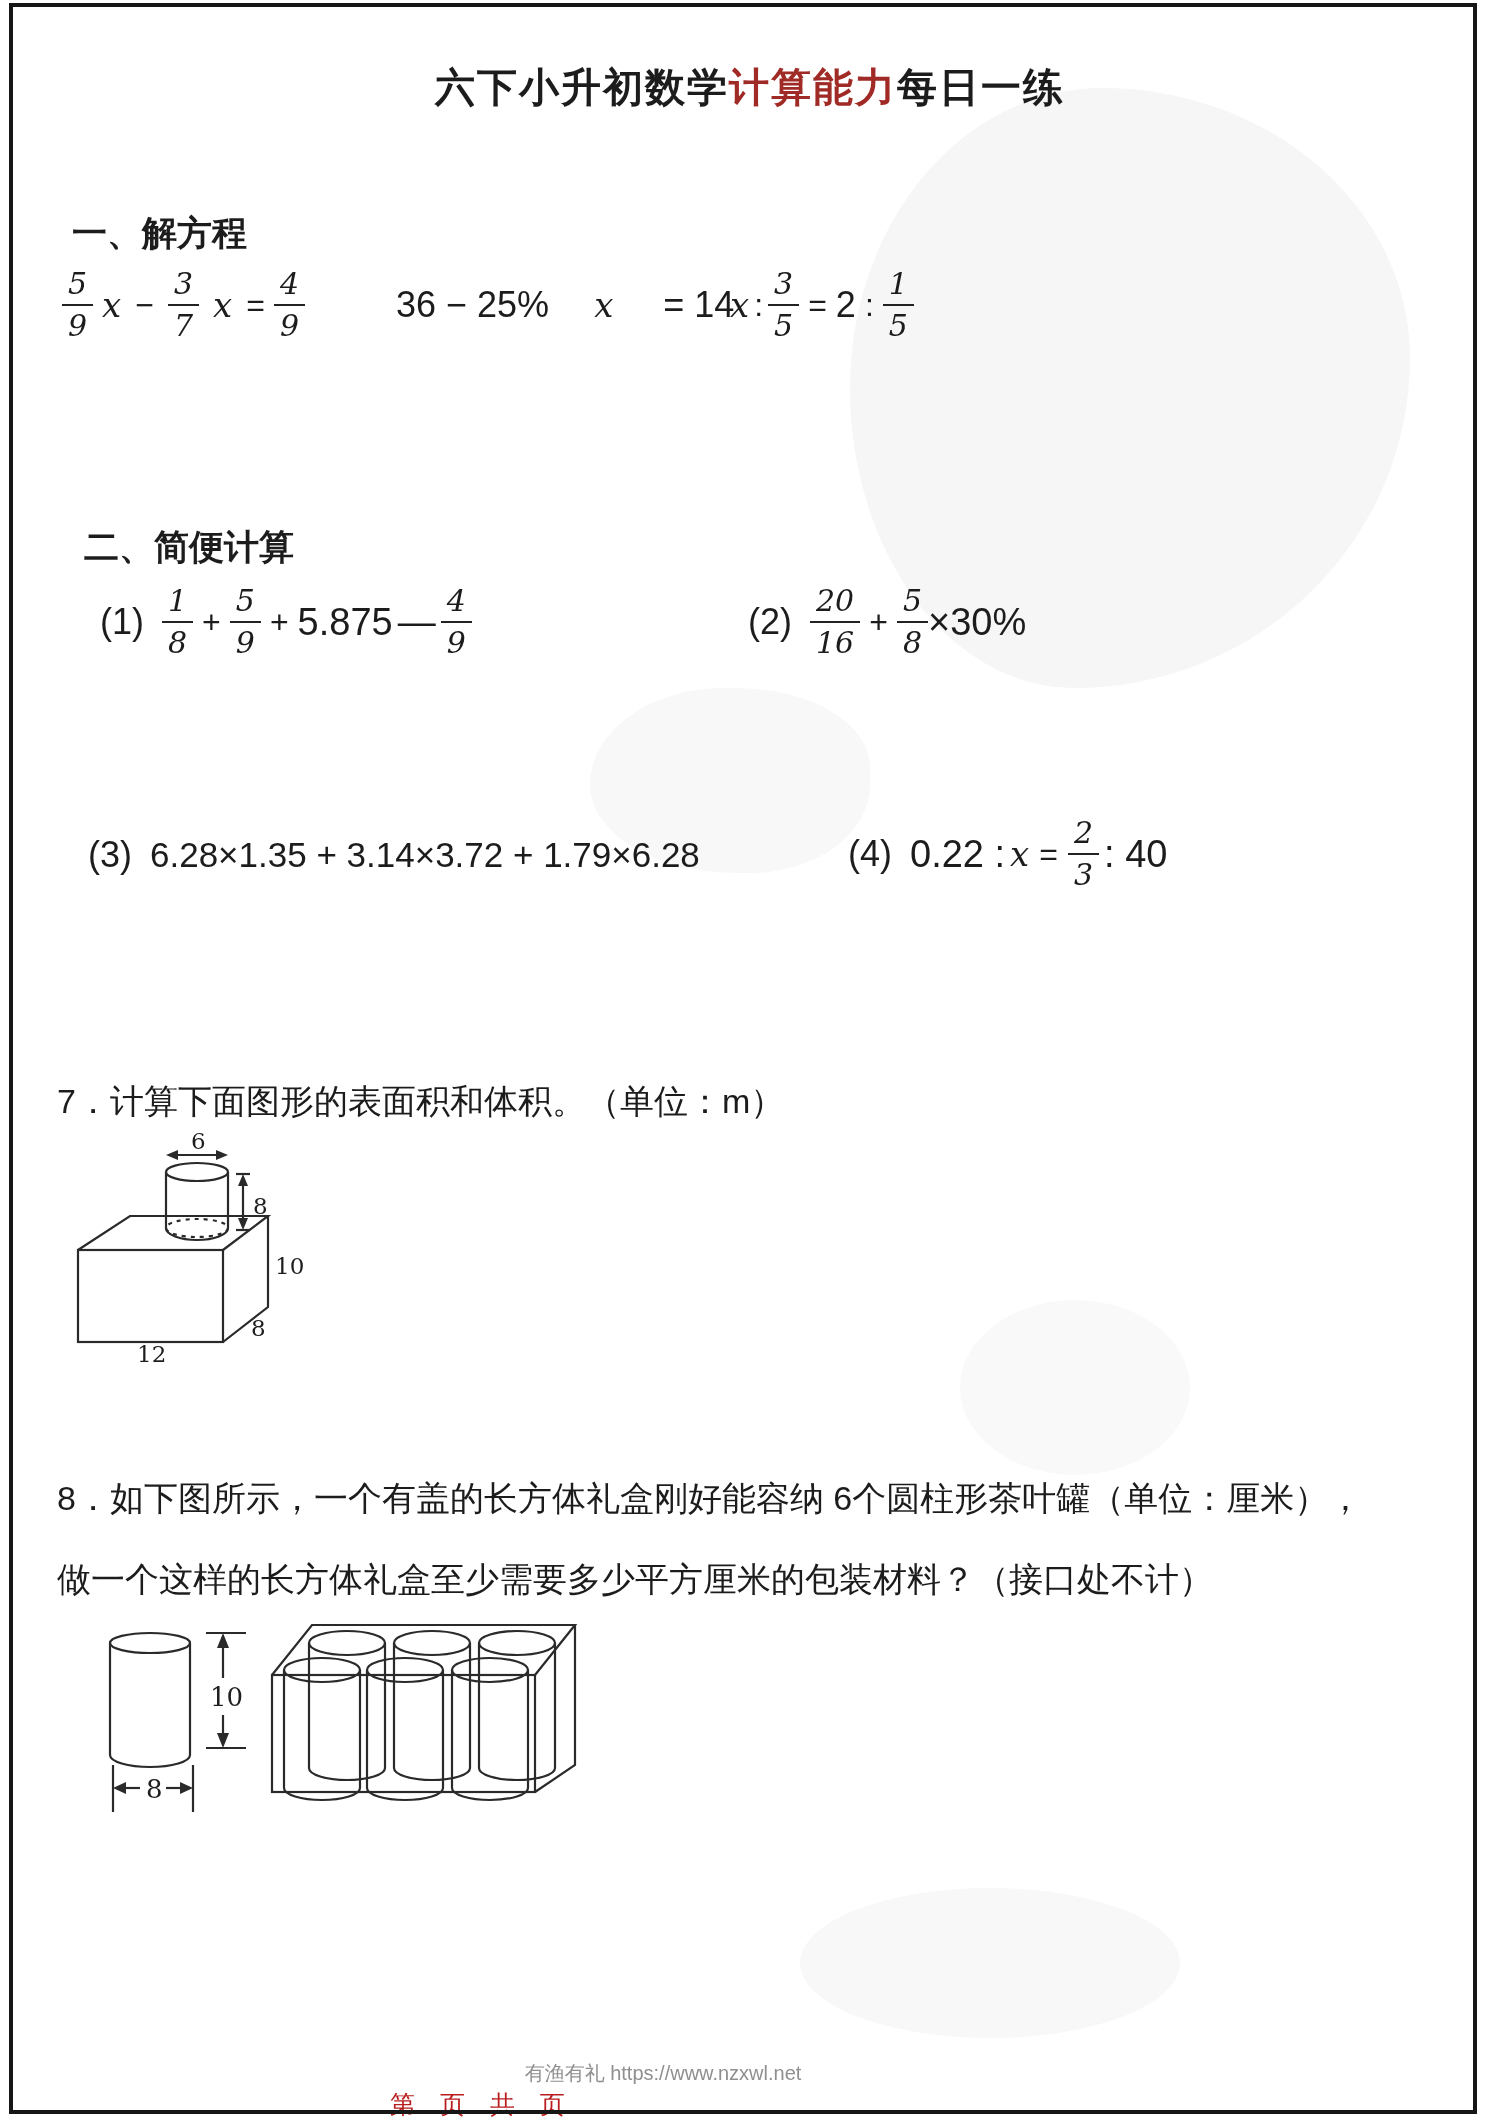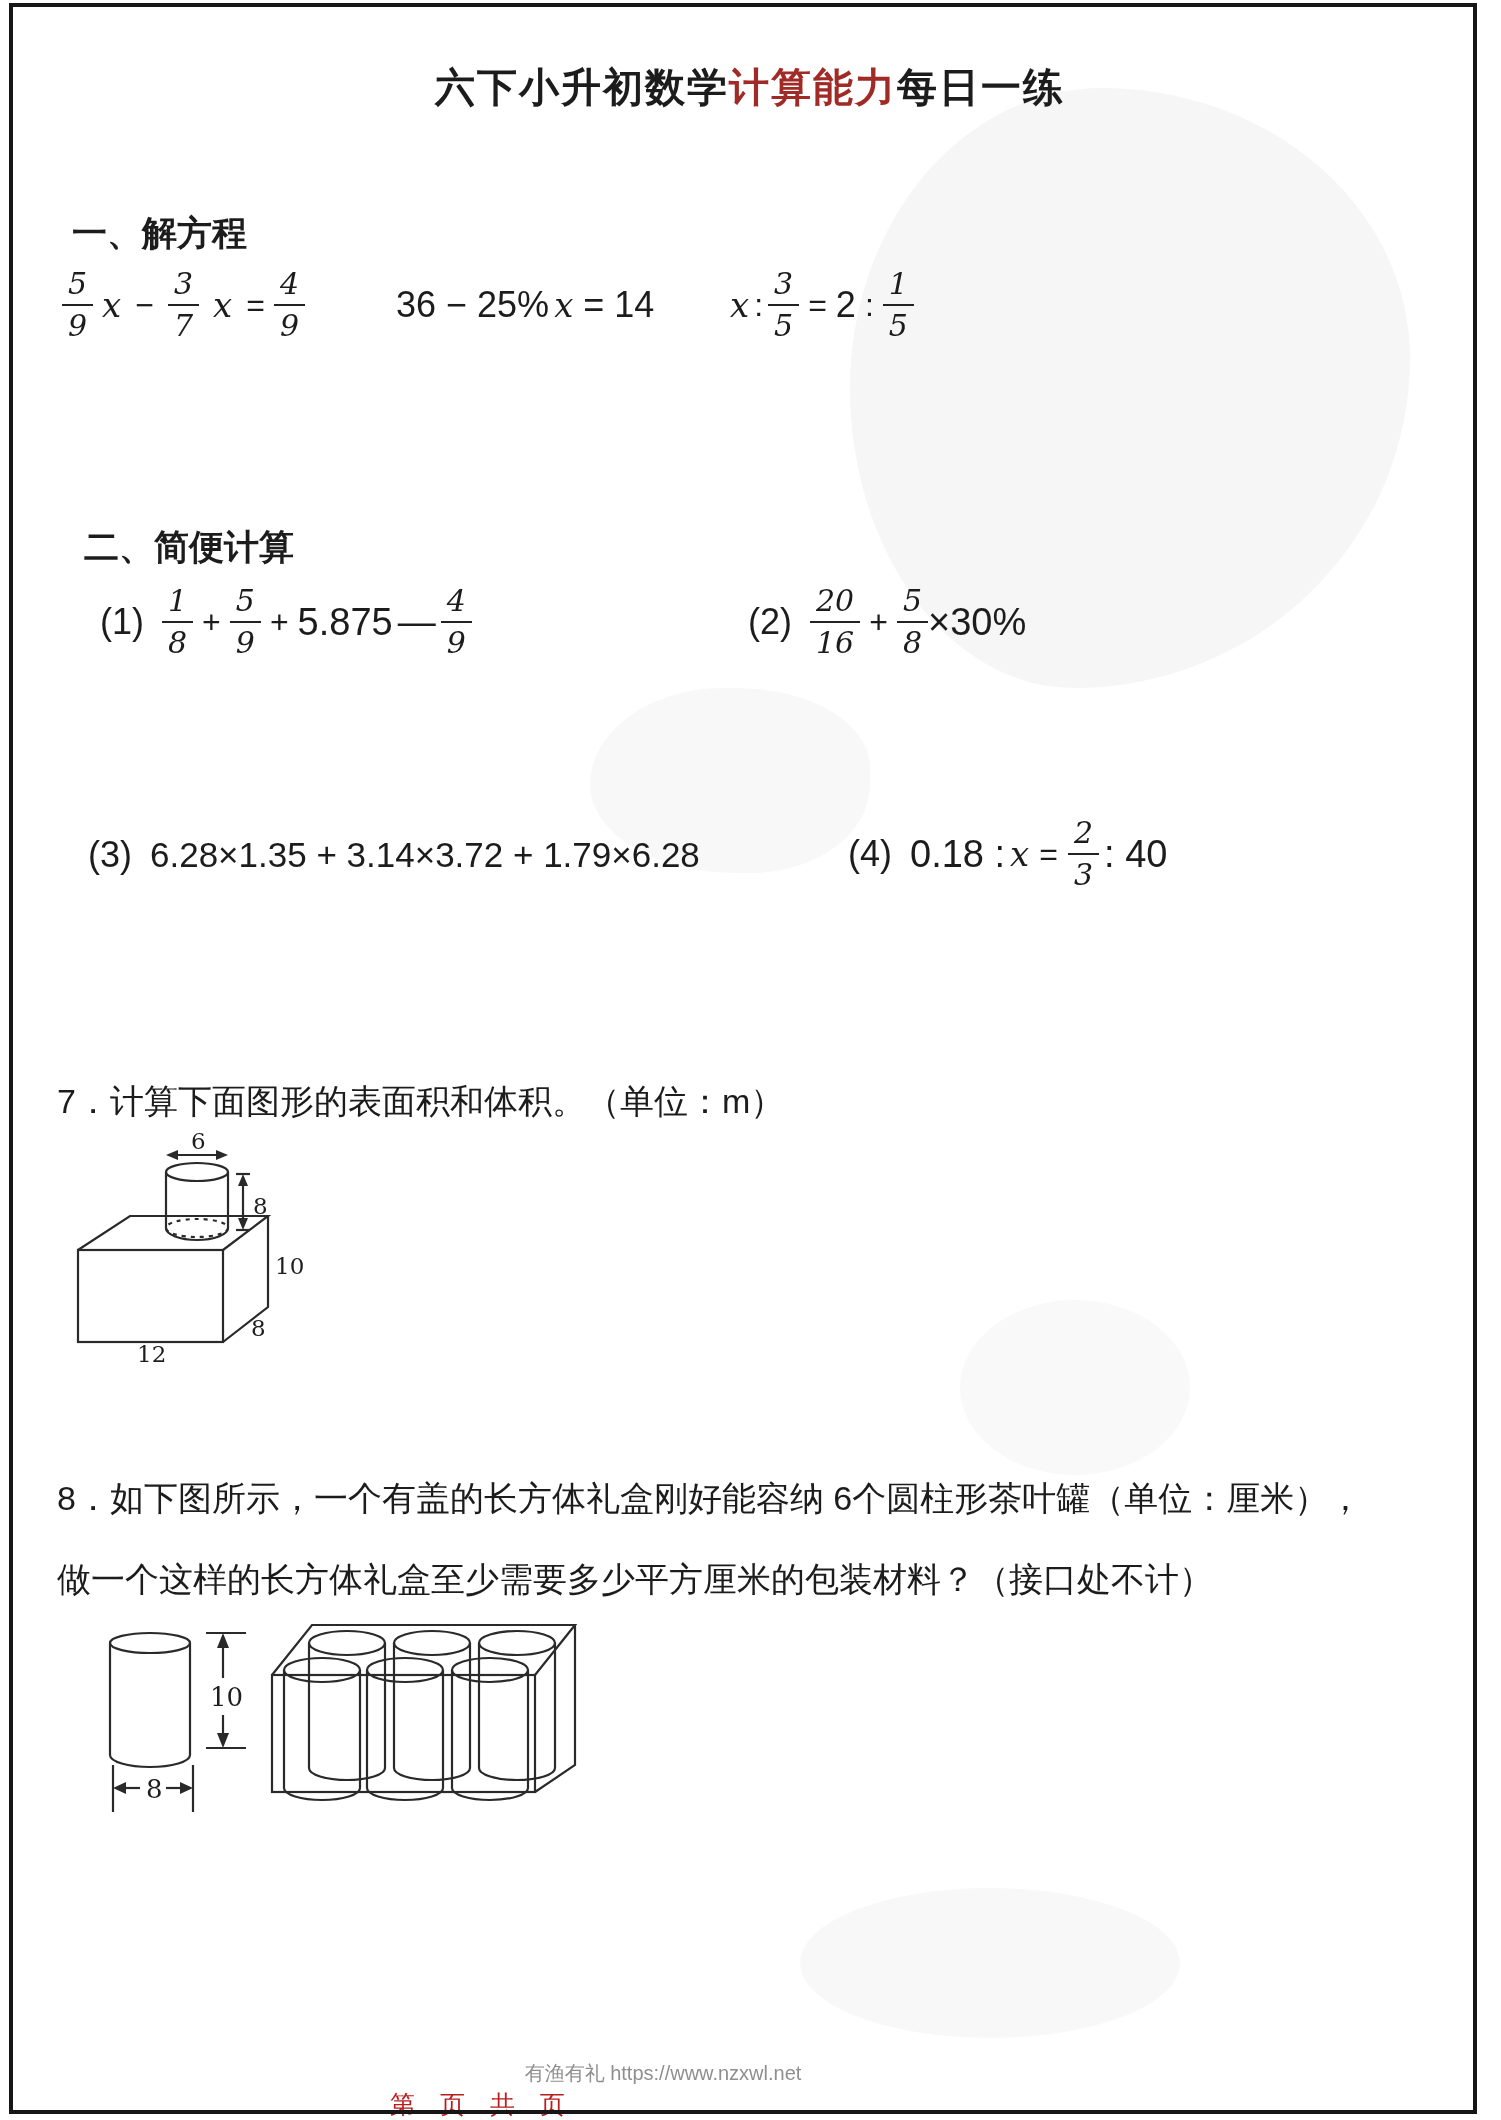--- a/index.html
+++ b/index.html
@@ -74,21 +74,21 @@
         <span class="fd">7</span>
       </span>
     <span class="mi gs">x</span>
     <span class="op g">=</span>
     <span class="frac">
         <span class="fn">4</span>
         <span class="fd">9</span>
       </span>
   </div>
 
-  <div class="layer row" style="left:396px;top:264px;height:82px;">
+  <div class="layer row" style="left:396px;top:264px;height:82px;gap:40px;">
     <span class="num">36 − 25%</span>
     <span class="mi gs">x</span>
     <span class="num gs">= 14</span>
   </div>
 
   <div class="layer row" style="left:730px;top:264px;height:82px;">
     <span class="mi">x</span>
     <span class="op gs">:</span>
     <span class="frac">
         <span class="fn">3</span>
@@ -139,21 +139,21 @@
     <span class="big">×30%</span>
   </div>
 
   <div class="layer row" style="left:88px;top:818px;height:74px;">
     <span class="lab">(3)</span>
     <span style="font-size:35px;">6.28×1.35 + 3.14×3.72 + 1.79×6.28</span>
   </div>
 
   <div class="layer row" style="left:848px;top:812px;height:84px;">
     <span class="lab">(4)</span>
-    <span class="big">0.18 :</span>
+    <span class="big">0.22 :</span>
     <span class="mi gs">x</span>
     <span class="op gs">=</span>
     <span class="frac gs">
         <span class="fn">2</span>
         <span class="fd">3</span>
       </span>
     <span class="big">: 40</span>
   </div>
 
   <div class="layer bodytext" style="left:57px;top:1078px;">7．计算下面图形的表面积和体积。（单位：m）</div>

